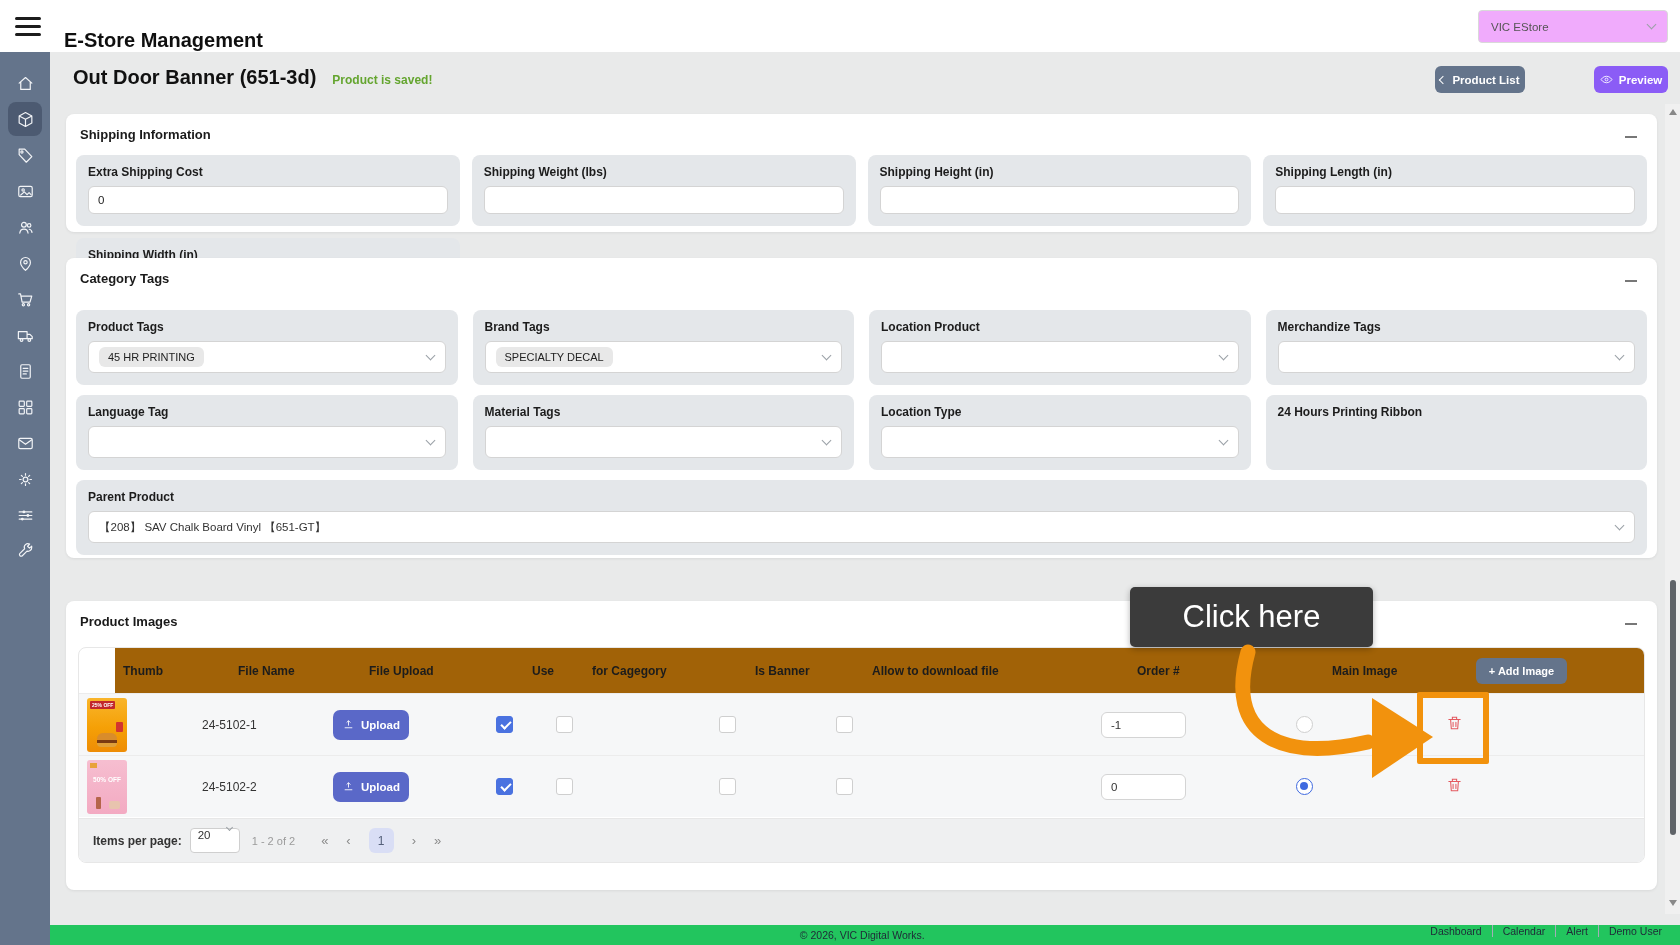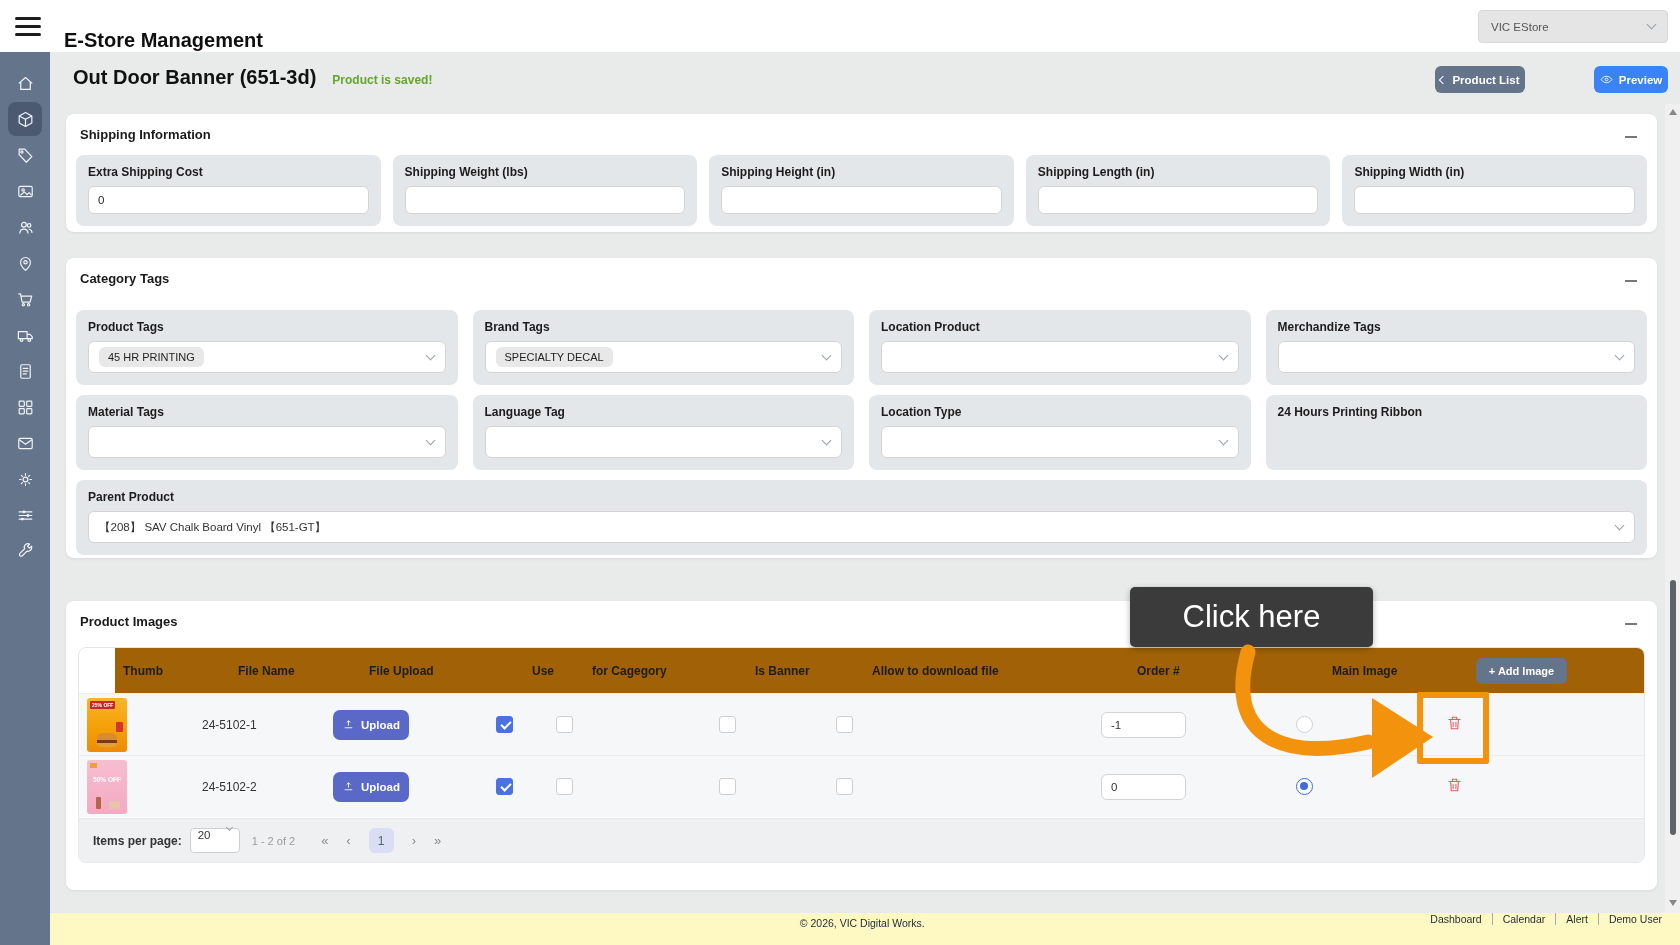--- a/index.html
+++ b/index.html
@@ -4,48 +4,48 @@
 <style>
   * { margin:0; padding:0; box-sizing:border-box; }
   body { font-family:"Liberation Sans", sans-serif; background:#fff; }
   .page { position:relative; width:1680px; height:945px; overflow:hidden; background:#e9eaea; }
 
   
   .topbar { position:absolute; left:0; top:0; width:1680px; height:52px; background:#fff; z-index:5; }
   .hamburger { position:absolute; left:15px; top:17px; width:26px; height:19px; cursor:pointer; }
   .hamburger span { display:block; width:26px; height:3px; background:#1c1c1c; border-radius:2px; margin-bottom:5px; }
   .app-title { position:absolute; left:64px; top:29px; font-size:20px; font-weight:bold; color:#0f0f0f; }
-  .store-select { position:absolute; left:1478px; top:10px; width:190px; height:33px; background:#e5e5e5; border:1px solid #d9d9d9; border-radius:4px; display:flex; align-items:center; padding:0 12px; font-size:11.5px; color:#555; }
+  .store-select { position:absolute; left:1478px; top:10px; width:190px; height:33px; background:#f0abfc; border:1px solid #d9d9d9; border-radius:4px; display:flex; align-items:center; padding:0 12px; font-size:11.5px; color:#555; }
   .chev { width:7px; height:7px; border-right:1.5px solid #9aa0a6; border-bottom:1.5px solid #9aa0a6; transform:rotate(45deg); margin-top:-4px; }
   .store-select .chev { position:absolute; right:12px; top:14px; }
 
   
   .sidebar { position:absolute; left:0; top:52px; width:50px; height:893px; background:#64748b; z-index:4; display:flex; flex-direction:column; align-items:center; padding-top:14px; }
   .side-item { width:34px; height:34px; margin-bottom:2px; display:flex; align-items:center; justify-content:center; border-radius:8px; cursor:pointer; color:#f2f4f7; }
   .side-item.active { background:#4c5a71; }
   .side-item svg { width:19px; height:19px; stroke:#f2f4f7; fill:none; stroke-width:1.5; stroke-linecap:round; stroke-linejoin:round; }
 
   
   .page-head { position:absolute; left:73px; top:66px; display:flex; align-items:baseline; gap:16px; }
   .page-title { font-size:20px; font-weight:bold; color:#111; }
   .save-status { font-size:12px; font-weight:bold; color:#64a52f; }
   .btn { display:flex; align-items:center; justify-content:center; gap:6px; border-radius:6px; color:#fff; font-size:11.5px; font-weight:bold; cursor:pointer; }
   .btn-product-list { position:absolute; left:1435px; top:66px; width:90px; height:27px; background:#64748b; }
-  .btn-preview { position:absolute; left:1594px; top:66px; width:74px; height:27px; background:#3b82f6; }
+  .btn-preview { position:absolute; left:1594px; top:66px; width:74px; height:27px; background:#8b5cf6; }
   .chev-left { width:6px; height:6px; border-left:1.5px solid #fff; border-bottom:1.5px solid #fff; transform:rotate(45deg); }
   .btn svg { width:13px; height:13px; stroke:#fff; fill:none; stroke-width:1.6; }
 
   
   .card { position:absolute; left:66px; width:1591px; background:#fff; border-radius:8px; box-shadow:0 1px 3px rgba(0,0,0,0.07); }
   .card-title { position:absolute; left:14px; top:13px; font-size:13px; font-weight:bold; color:#1a1a1a; }
   .collapse-btn { position:absolute; right:18px; top:16px; width:14px; height:14px; cursor:pointer; display:flex; align-items:center; }
   .collapse-btn i { display:block; width:12px; height:2px; background:#777; }
 
   #card-shipping { top:114px; height:118px; }
-  .ship-fields { position:absolute; left:10px; right:10px; top:41px; display:grid; grid-template-columns:repeat(5,1fr); gap:12px; }
+  .ship-fields { position:absolute; left:10px; right:10px; top:41px; display:grid; grid-template-columns:repeat(4,1fr); gap:12px; }
   .field { background:#e4e7ea; border-radius:8px; padding:10px 12px 12px; }
   .field-label { font-size:12px; font-weight:bold; color:#1c1c1c; }
   .field input { margin-top:7px; width:100%; height:28px; border:1px solid #d4d4d4; border-radius:6px; background:#fff; font-size:11.5px; color:#222; padding:0 9px; font-family:"Liberation Sans",sans-serif; }
 
   #card-category { top:258px; height:300px; }
   .cat-row { position:absolute; left:10px; right:10px; display:grid; grid-template-columns:repeat(4,1fr); gap:15px; }
   #cat-row-1 { top:52px; } #cat-row-2 { top:137px; }
   .select-box { margin-top:7px; height:32px; background:#fff; border:1px solid #d4d4d4; border-radius:6px; display:flex; align-items:center; padding:0 10px; position:relative; cursor:pointer; }
   .select-box .chev { position:absolute; right:11px; }
   .chip { background:#e8e8e8; border-radius:6px; padding:4px 9px; font-size:11px; color:#222; }
@@ -90,21 +90,21 @@
   .pg-arrow { color:#8a8a8a; font-size:13px; margin-left:26px; cursor:pointer; }
   .pg-current { width:25px; height:25px; background:#d9def5; border-radius:6px; display:flex; align-items:center; justify-content:center; color:#55607a; margin-left:18px; font-size:12px; cursor:pointer; }
   .pg-arrow.tight { margin-left:18px; }
 
   
   .tooltip { position:absolute; left:1130px; top:587px; width:243px; height:60px; background:#3b3b3b; border-radius:5px; z-index:30; display:flex; align-items:center; justify-content:center; color:#fff; font-size:31px; box-shadow:0 2px 6px rgba(0,0,0,0.3); }
   .overlay-arrow { position:absolute; left:0; top:0; z-index:31; pointer-events:none; }
   .highlight-box { position:absolute; left:1417px; top:692px; width:72px; height:72px; border:6px solid #f2920d; border-radius:2px; z-index:29; }
 
   
-  .footer { position:absolute; left:50px; right:0; bottom:0; height:32px; background:#fef9c3; z-index:6; font-size:10.5px; color:#1f2937; }
+  .footer { position:absolute; left:50px; right:0; bottom:0; height:20px; background:#22c55e; z-index:6; font-size:10.5px; color:#1f2937; }
   .copyright { position:absolute; left:46%; top:4px; }
   .footer-links { position:absolute; right:8px; top:0; height:20px; display:flex; align-items:flex-start; }
   .footer-links span { padding:0 10px; border-left:1px solid #a3adb7; cursor:pointer; }
   .footer-links span:first-child { border-left:none; }
 
   
   .scrollbar { position:absolute; right:0; top:104px; width:15px; height:810px; background:#f0f0f0; z-index:3; }
   .sb-up { position:absolute; top:5px; left:4px; width:0; height:0; border-left:4px solid transparent; border-right:4px solid transparent; border-bottom:6px solid #888; }
   .sb-down { position:absolute; bottom:8px; left:4px; width:0; height:0; border-left:4px solid transparent; border-right:4px solid transparent; border-top:6px solid #888; }
   .sb-thumb { position:absolute; left:5px; top:476px; width:6px; height:255px; background:#5f6368; border-radius:3px; }
@@ -295,28 +295,28 @@
       <div class="field">
         <div class="field-label">Merchandize Tags</div>
         <div class="select-box">
           <span class="select-value"></span>
           <span class="chev"></span>
         </div>
       </div>
     </div>
     <div class="cat-row" id="cat-row-2">
       <div class="field">
+        <div class="field-label">Language Tag</div>
+        <div class="select-box">
+          <span class="select-value"></span>
+          <span class="chev"></span>
+        </div>
+      </div>
+      <div class="field">
         <div class="field-label">Material Tags</div>
-        <div class="select-box">
-          <span class="select-value"></span>
-          <span class="chev"></span>
-        </div>
-      </div>
-      <div class="field">
-        <div class="field-label">Language Tag</div>
         <div class="select-box">
           <span class="select-value"></span>
           <span class="chev"></span>
         </div>
       </div>
       <div class="field">
         <div class="field-label">Location Type</div>
         <div class="select-box">
           <span class="select-value"></span>
           <span class="chev"></span>

